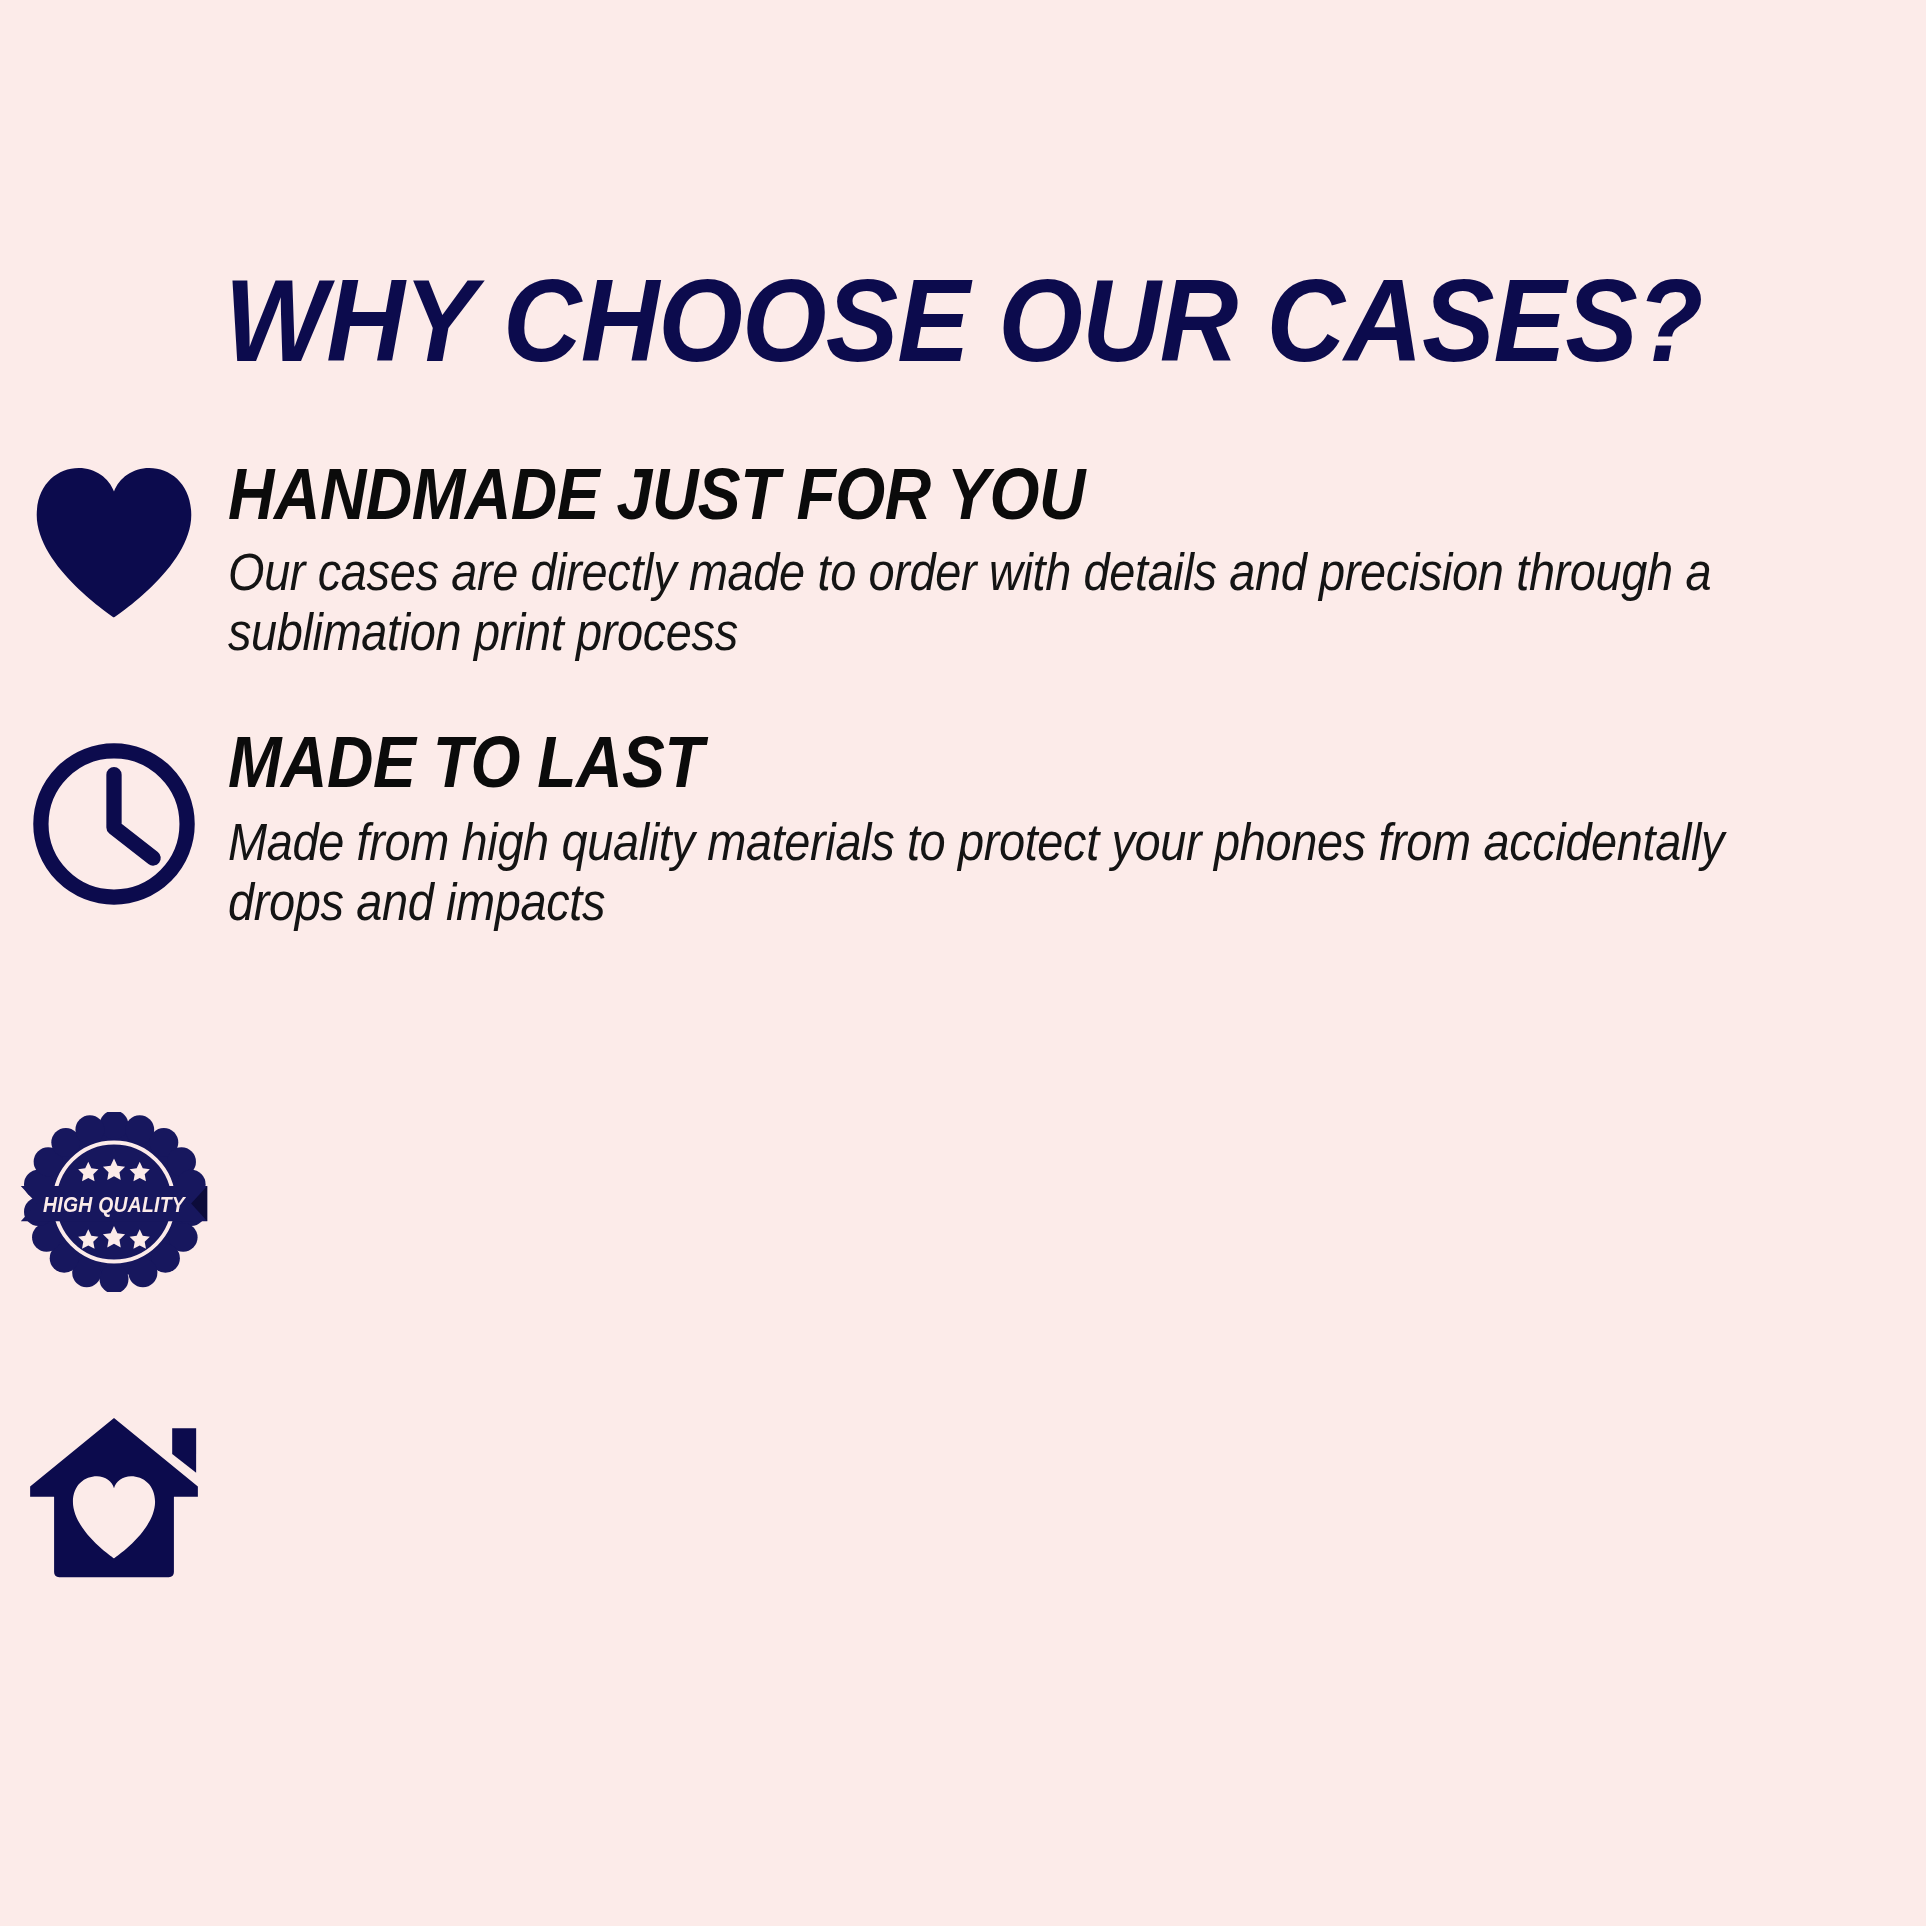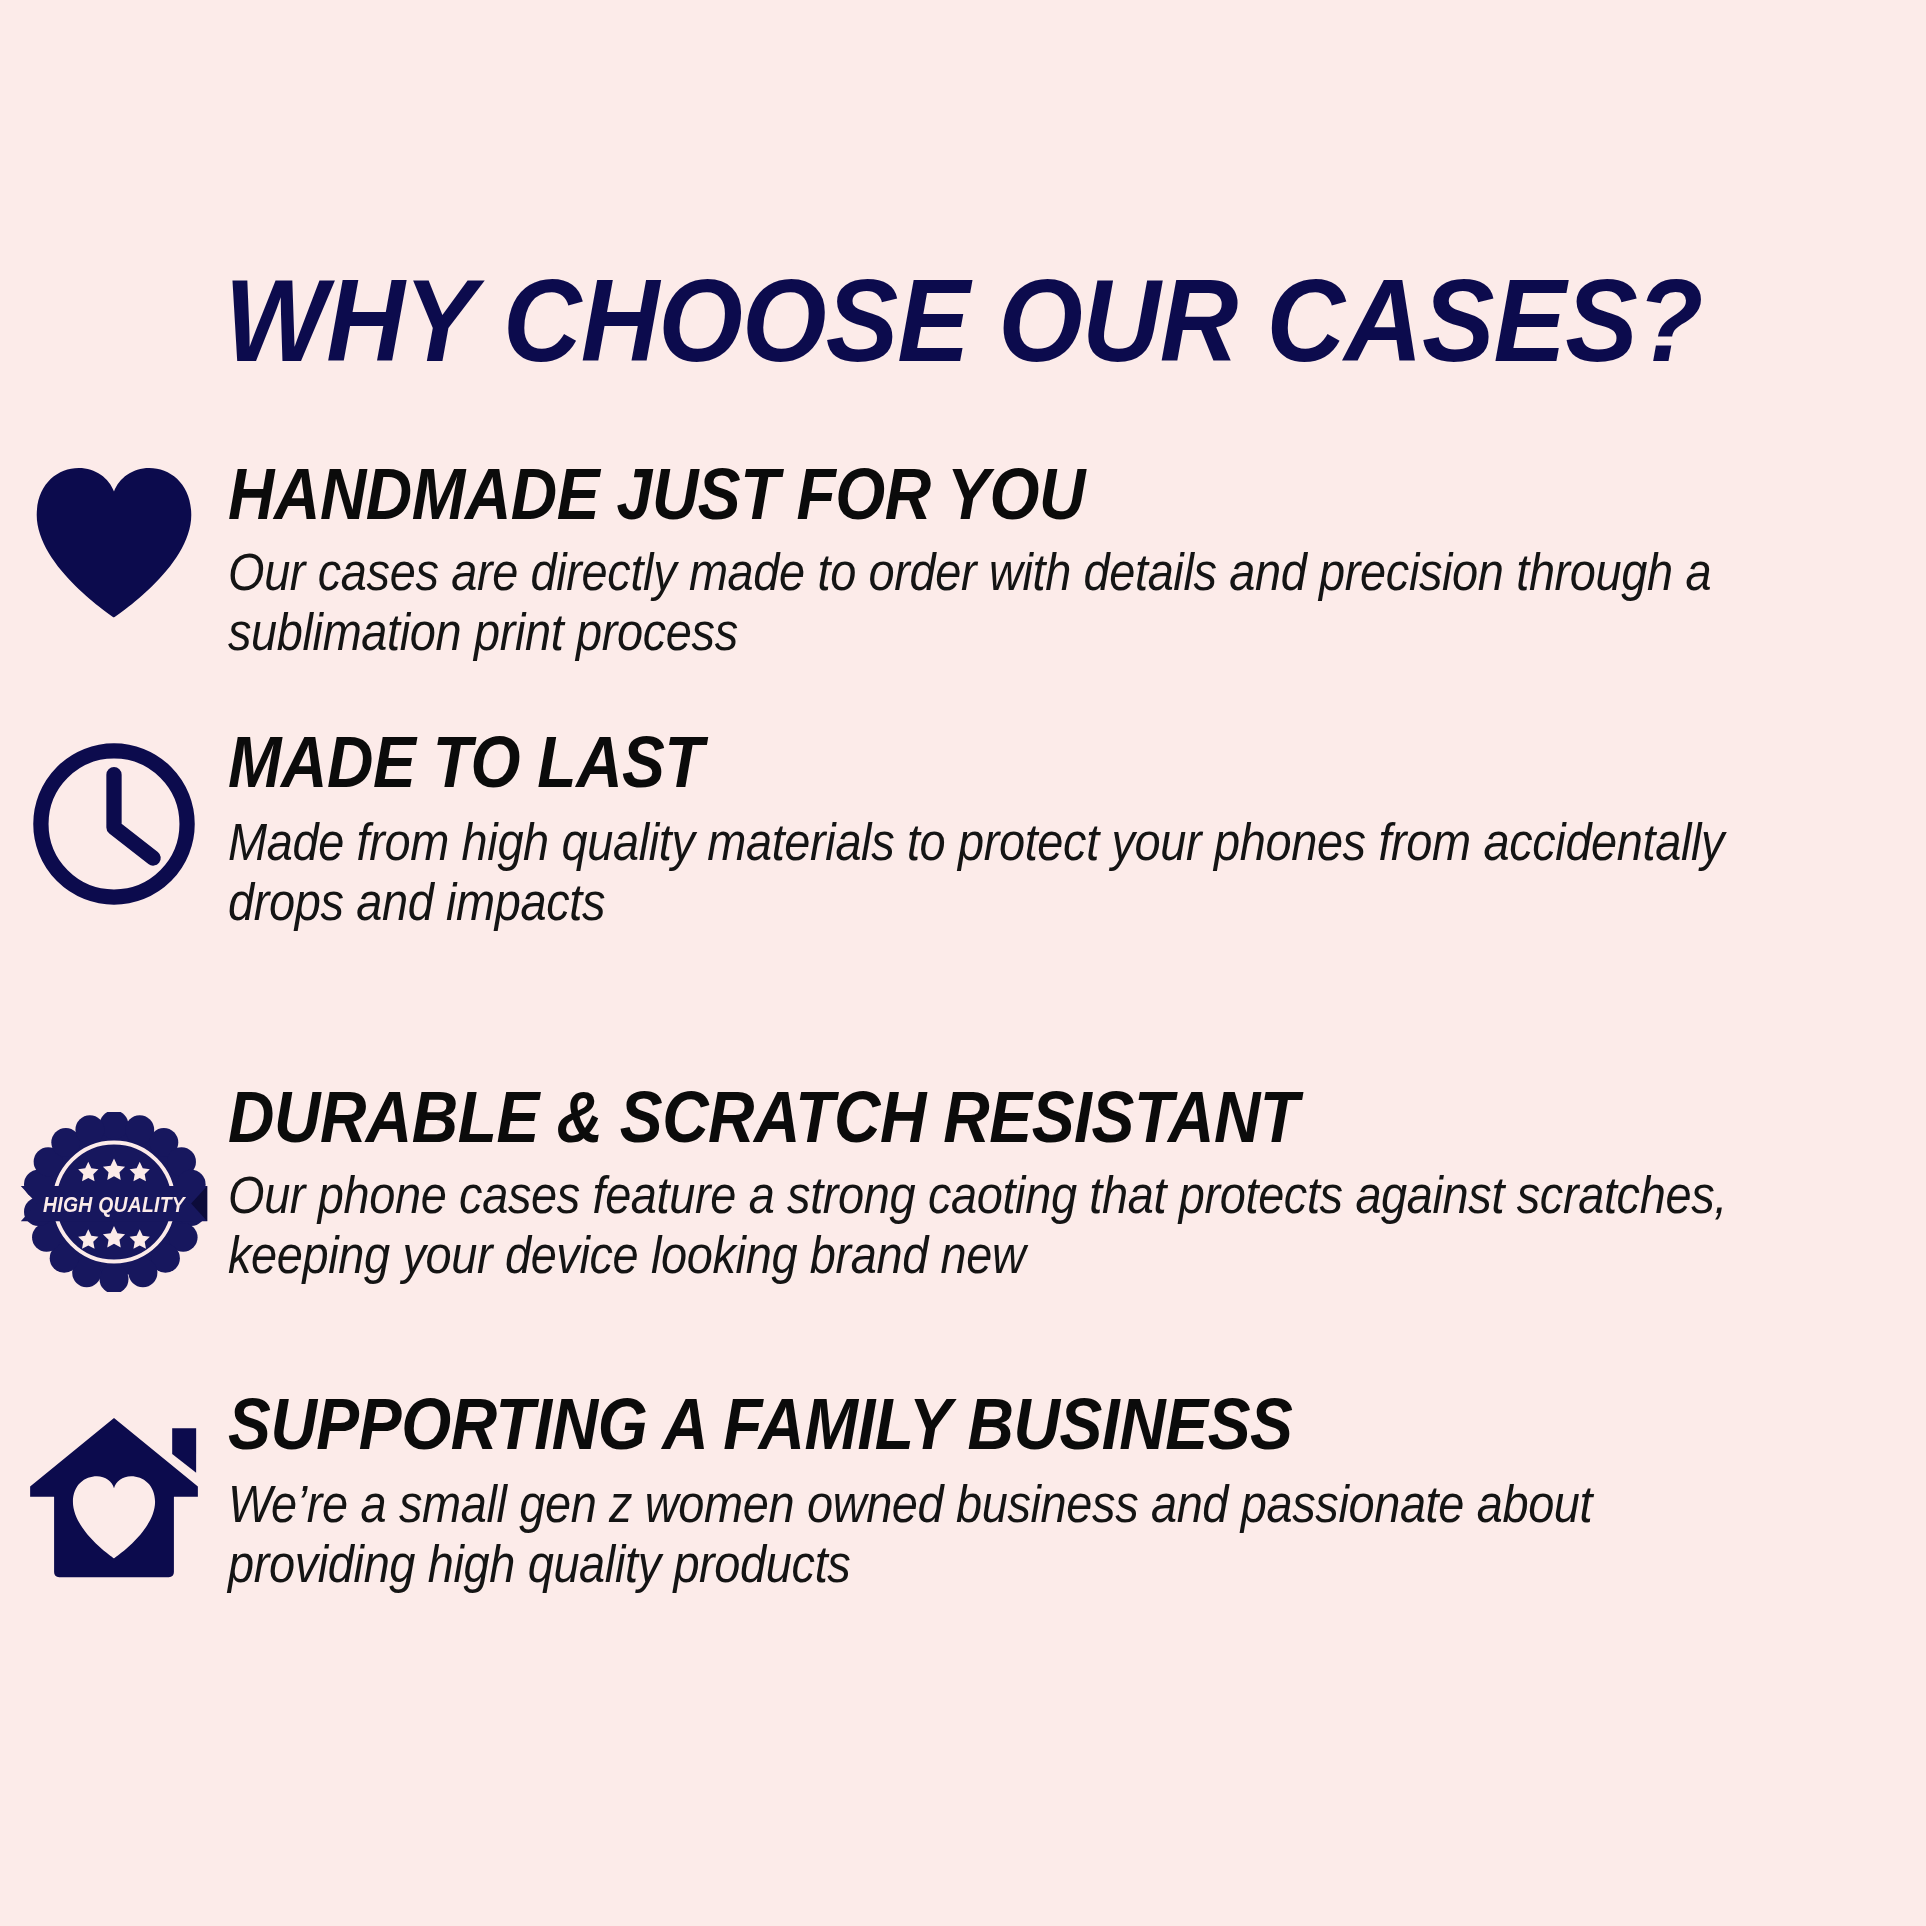--- a/index.html
+++ b/index.html
@@ -195,37 +195,29 @@
               <path d="M60 71 l2.1 4.4 4.8.7 -3.5 3.4 .8 4.8 -4.2-2.3 -4.2 2.3 .8-4.8 -3.5-3.4 4.8-.7 z"></path>
               <path d="M76 73 l1.9 4 4.4.6 -3.2 3.1 .8 4.4 -3.9-2.1 -3.9 2.1 .8-4.4 -3.2-3.1 4.4-.6 z"></path>
             </g>
 
             <path d="M2 46 L118 46 L118 68 L2 68 L12 57 Z" fill="#17175e"></path>
             <path d="M118 46 L118 68 L108 57 Z" fill="#0c0b3a"></path>
             <text x="60" y="62.3" text-anchor="middle" font-family="Liberation Sans, sans-serif" font-weight="bold" font-size="14" letter-spacing="0.2" fill="#fcebe9" transform="scale(0.86 1) translate(9.8 0)">HIGH QUALITY</text>
           </svg>
         </span>
       </div>
-      <div class="text-wrap">
-        <h2>DURABLE &amp; SCRATCH RESISTANT</h2>
-        <p>Our phone cases feature a strong caoting that protects against scratches, keeping your device looking brand new</p>
-      </div>
     </div>
 
     <div class="feature" id="row-4">
       <div class="icon-wrap">
         <span>
           <svg width="178" height="168" viewBox="0 0 104 98">
             <path d="M86 10 L100 10 L100 36 L86 25 Z" fill="#0c0b4d"></path>
             <path d="M52 4 L101 44 L101 50 L87 50 L87 94 Q87 97 84 97 L20 97 Q17 97 17 94 L17 50 L3 50 L3 44 Z" fill="#0c0b4d"></path>
             <path d="M52 86 C52 86 28 70 28 53 C28 43 35 38 42 38 C47 38 51 41 52 45 C53 41 57 38 62 38 C69 38 76 43 76 53 C76 70 52 86 52 86 Z" fill="#fcebe9"></path>
           </svg>
         </span>
       </div>
-      <div class="text-wrap">
-        <h2>SUPPORTING A FAMILY BUSINESS</h2>
-        <p>We’re a small gen z women owned business and passionate about providing high quality products</p>
-      </div>
     </div>
 
   </div>
 </div>
 
 
 </body></html>

